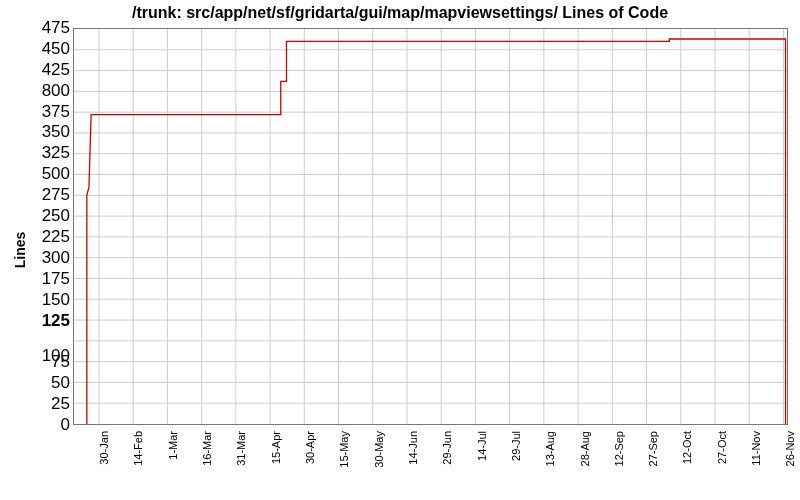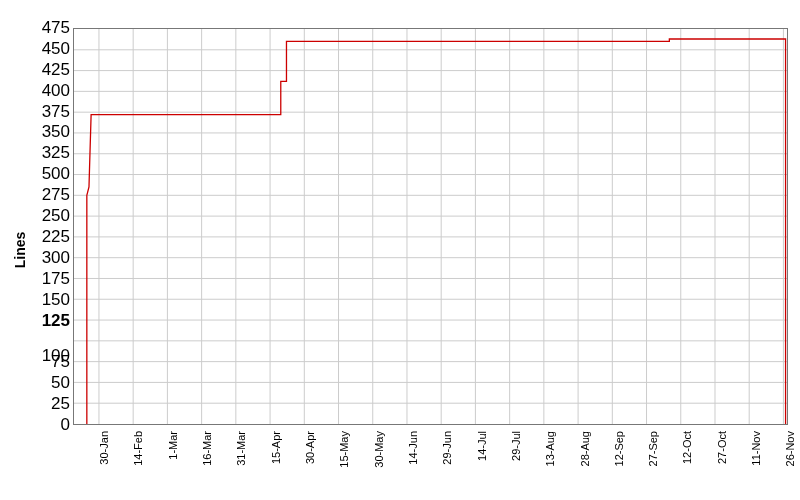--- a/index.html
+++ b/index.html
@@ -88,20 +88,21 @@
   .series {
     fill: none;
     stroke: #cc0000;
     stroke-width: 1.3;
   }
 </style>
 </head>
 <body>
 <div class="container">
 
+  <div class="title">/trunk: src/app/net/sf/gridarta/gui/map/mapviewsettings/ Lines of Code</div>
   <div class="ylabel">Lines</div>
 
   <div class="plot">
     <svg class="line" viewBox="0 0 715 397" preserveAspectRatio="none">
       <g id="grid-group">
           <line x1="0" x2="715" y1="376.10526315789474" y2="376.10526315789474" stroke="#cccccc" stroke-width="1"></line>
           <line x1="0" x2="715" y1="355.2105263157895" y2="355.2105263157895" stroke="#cccccc" stroke-width="1"></line>
           <line x1="0" x2="715" y1="334.3157894736842" y2="334.3157894736842" stroke="#cccccc" stroke-width="1"></line>
           <line x1="0" x2="715" y1="313.42105263157896" y2="313.42105263157896" stroke="#cccccc" stroke-width="1"></line>
           <line x1="0" x2="715" y1="292.5263157894737" y2="292.5263157894737" stroke="#cccccc" stroke-width="1"></line>
@@ -154,21 +155,21 @@
       <div class="ytick-label" style="top: 299.632px;">150</div>
       <div class="ytick-label" style="top: 278.737px;">175</div>
       <div class="ytick-label" style="top: 257.842px;">300</div>
       <div class="ytick-label" style="top: 237px; text-align: right;">225</div>
       <div class="ytick-label" style="top: 216.053px;">250</div>
       <div class="ytick-label" style="top: 195.158px;">275</div>
       <div class="ytick-label" style="top: 174.263px;">500</div>
       <div class="ytick-label" style="top: 153.368px;">325</div>
       <div class="ytick-label" style="top: 132.474px;">350</div>
       <div class="ytick-label" style="top: 111.579px;">375</div>
-      <div class="ytick-label" style="top: 90.6842px;">400</div>
+      <div class="ytick-label" style="top: 90.6842px;">800</div>
       <div class="ytick-label" style="top: 69.7895px;">425</div>
       <div class="ytick-label" style="top: 48.8947px;">450</div>
       <div class="ytick-label" style="top: 28px;">475</div>
     </div>
   <div id="xtick-container">
       <div class="xtick-label" style="left: 38.025px; top: 431px;">30-Jan</div>
       <div class="xtick-label" style="left: 72.345px; top: 431px;">14-Feb</div>
       <div class="xtick-label" style="left: 106.665px; top: 431px;">1-Mar</div>
       <div class="xtick-label" style="left: 140.985px; top: 431px;">16-Mar</div>
       <div class="xtick-label" style="left: 175.305px; top: 431px;">31-Mar</div>

